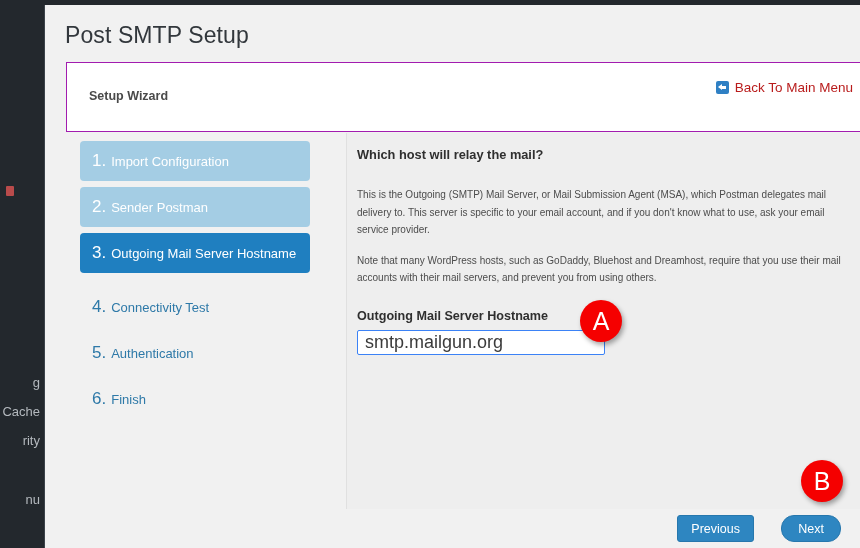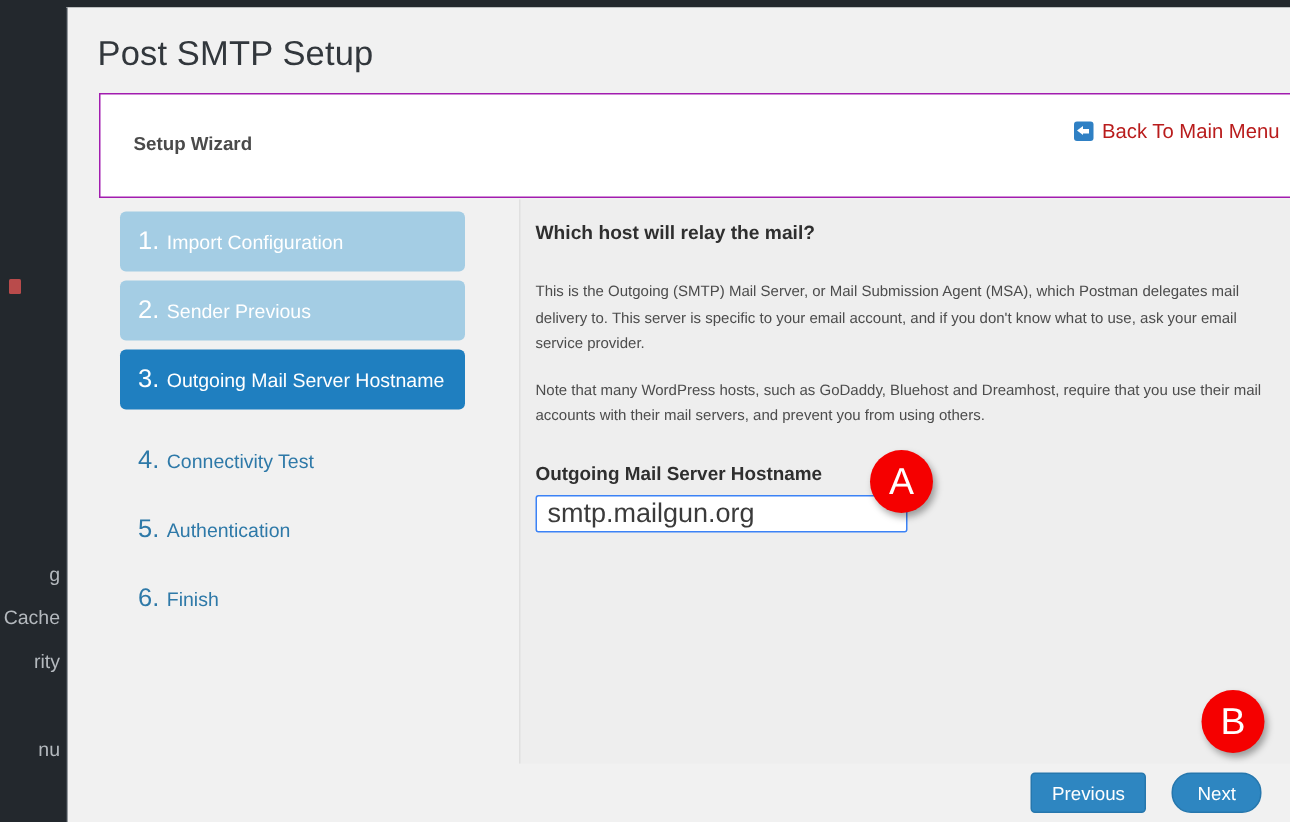--- a/index.html
+++ b/index.html
@@ -230,21 +230,21 @@
     height: 27px;
     background: #2e86c1;
     border: 1px solid #2677ad;
     border-radius: 3px;
     color: #ffffff;
     font-family: "Liberation Sans", sans-serif;
     font-size: 12.5px;
     cursor: pointer;
     padding: 0 13px;
   }
-  .btn-previous { right: 97px; margin-left: 46px; }
+  .btn-previous { right: 107px; margin-left: 46px; }
   .btn-next     { right: 20px; padding: 0 16px; border-radius: 13px; }
 
   
   .badge {
     position: absolute;
     border-radius: 50%;
     background: #f50000;
     color: #ffffff;
     display: flex;
     align-items: center;
@@ -294,21 +294,21 @@
 
     <div class="wizard">
 
       <div class="steps">
         <div class="step done" style="top:8px;">
           <span class="step-num">1.</span>
           <span class="step-label">Import Configuration</span>
         </div>
         <div class="step done" style="top:54px;">
           <span class="step-num">2.</span>
-          <span class="step-label">Sender Previous</span>
+          <span class="step-label">Sender Postman</span>
         </div>
         <div class="step active" style="top:100px;">
           <span class="step-num">3.</span>
           <span class="step-label">Outgoing Mail Server Hostname</span>
         </div>
         <div class="step todo" style="top:154px;">
           <span class="step-num">4.</span>
           <span class="step-label">Connectivity Test</span>
         </div>
         <div class="step todo" style="top:200px;">

